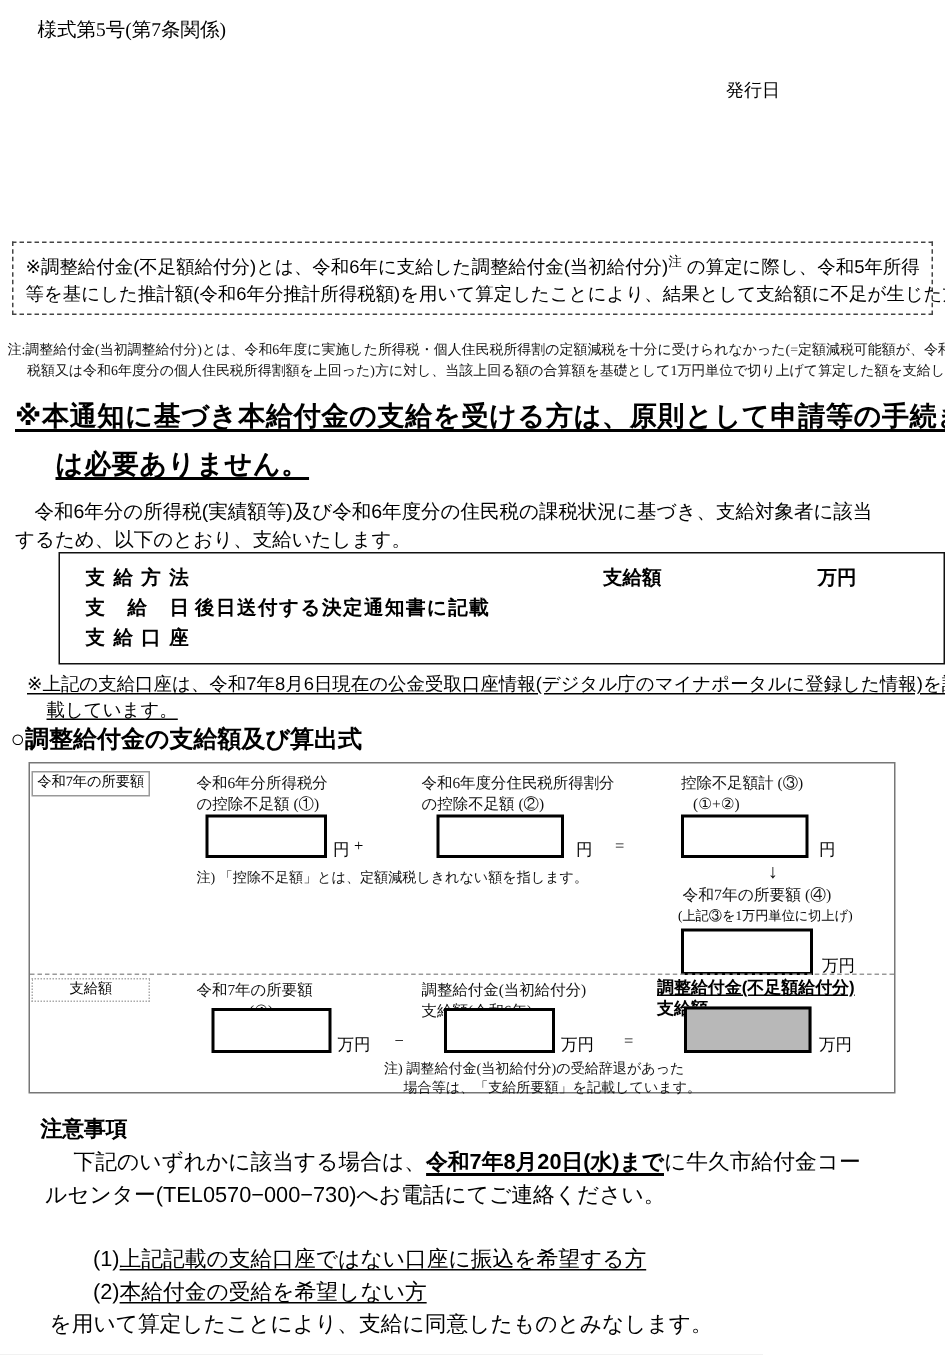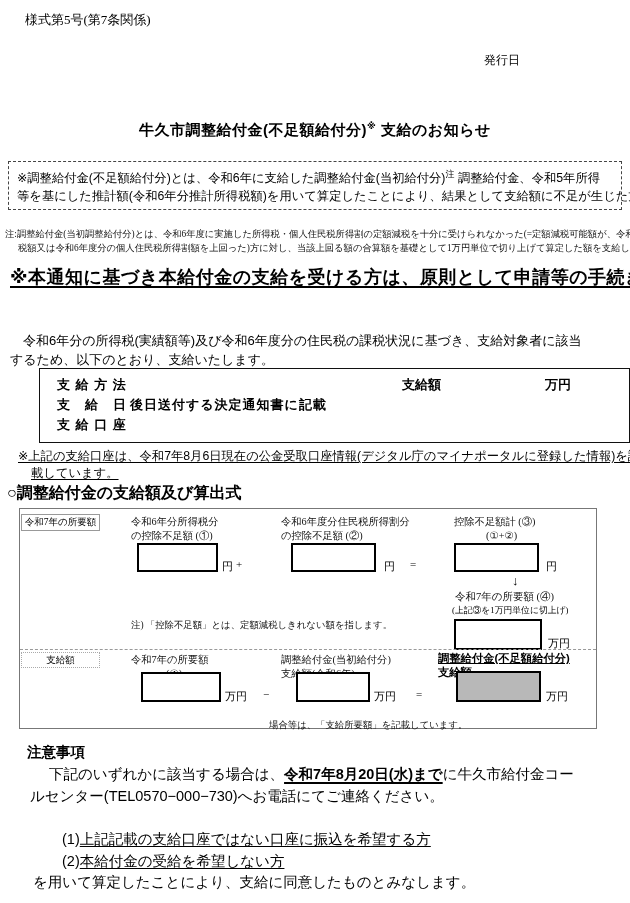--- a/index.html
+++ b/index.html
@@ -40,35 +40,33 @@
   .bot{font-size:14.5px;}
 </style>
 </head>
 <body>
 
 <div class="page">
 
   <div class="abs serif" style="left:25px;top:11px;font-size:13px;">様式第5号(第7条関係)</div>
   <div class="abs serif" style="left:484px;top:52px;font-size:12px;">発行日</div>
 
-  <div class="abs title" style="left:0;top:121px;">
-    <span>牛久市調整給付金(不足額給付分)</span><sup>※</sup><span> 支給のお知らせ</span>
-  </div>
 
   <div class="abs intro-box" style="left:8px;top:161px;">
-    <div><span>※調整給付金(不足額給付分)とは、令和6年に支給した調整給付金(当初給付分)</span><sup>注</sup><span> 調整給付金、令和5年所得</span></div>
+    <div><span>※調整給付金(不足額給付分)とは、令和6年に支給した調整給付金(当初給付分)</span><sup>注</sup><span> の算定に際し、令和5年所得</span></div>
     <div>等を基にした推計額(令和6年分推計所得税額)を用いて算定したことにより、結果として支給額に不足が生じた方</div>
   </div>
 
   <div class="abs serif note-small" style="left:5px;top:228px;">
     <div>注:調整給付金(当初調整給付分)とは、令和6年度に実施した所得税・個人住民税所得割の定額減税を十分に受けられなかった(=定額減税可能額が、令和6年分の推計所得</div>
     <div style="padding-left:13px;">税額又は令和6年度分の個人住民税所得割額を上回った)方に対し、当該上回る額の合算額を基礎として1万円単位で切り上げて算定した額を支給したものです。</div>
   </div>
 
   <div class="abs notice-h ul" style="left:10px;top:265px;">※本通知に基づき本給付金の支給を受ける方は、原則として申請等の手続き</div>
+  <div class="abs notice-h ul" style="left:37px;top:297px;">は必要ありません。</div>
 
   <div class="abs para" style="left:10px;top:331px;">　令和6年分の所得税(実績額等)及び令和6年度分の住民税の課税状況に基づき、支給対象者に該当</div>
   <div class="abs para" style="left:10px;top:350px;">するため、以下のとおり、支給いたします。</div>
 
   <div class="abs pay-box" style="left:13px;top:368px;">
     <div class="abs row" style="left:17px;top:7px;">支 給 方 法</div>
     <div class="abs row" style="left:17px;top:27px;">支　給　日</div>
     <div class="abs row" style="left:90px;top:27px;">後日送付する決定通知書に記載</div>
     <div class="abs row" style="left:17px;top:47px;">支 給 口 座</div>
     <div class="abs row" style="left:362px;top:7px;letter-spacing:0;">支給額</div>
@@ -82,33 +80,33 @@
 
   <div class="abs calc-table" style="left:19px;top:508px;">
 
     <div class="abs cell-label serif" style="left:1px;top:5px;width:77px;height:15px;line-height:15px;">令和7年の所要額</div>
 
     <div class="abs serif th" style="left:111px;top:6px;">令和6年分所得税分</div>
     <div class="abs serif th" style="left:111px;top:20px;">の控除不足額 (①)</div>
     <div class="abs serif th" style="left:261px;top:6px;">令和6年度分住民税所得割分</div>
     <div class="abs serif th" style="left:261px;top:20px;">の控除不足額 (②)</div>
     <div class="abs serif th" style="left:434px;top:6px;">控除不足額計 (③)</div>
-    <div class="abs serif th" style="left:442px;top:20px;margin-left:24px;">(①+②)</div>
+    <div class="abs serif th" style="left:442px;top:20px;">(①+②)</div>
 
     <div class="abs amt-box" style="left:117px;top:34px;width:81px;height:29px;"></div>
     <div class="abs amt-box" style="left:271px;top:34px;width:85px;height:29px;"></div>
     <div class="abs amt-box" style="left:434px;top:34px;width:85px;height:29px;"></div>
 
     <div class="abs serif unit" style="left:202px;top:50px;">円</div>
     <div class="abs serif op" style="left:216px;top:49px;">+</div>
     <div class="abs serif unit" style="left:364px;top:50px;">円</div>
     <div class="abs serif op" style="left:390px;top:49px;">=</div>
     <div class="abs serif unit" style="left:526px;top:50px;">円</div>
 
-    <div class="abs serif tnote" style="left:111px;top:70px;margin-top:40px;">注) 「控除不足額」とは、定額減税しきれない額を指します。</div>
+    <div class="abs serif tnote" style="left:111px;top:70px;">注) 「控除不足額」とは、定額減税しきれない額を指します。</div>
 
     <div class="abs b" style="left:492px;top:64px;font-size:13px;">↓</div>
     <div class="abs serif th" style="left:435px;top:81px;font-size:10.5px;">令和7年の所要額 (④)</div>
     <div class="abs serif" style="left:432px;top:96px;font-size:8.8px;">(上記③を1万円単位に切上げ)</div>
     <div class="abs amt-box" style="left:434px;top:110px;width:88px;height:31px;"></div>
     <div class="abs serif unit" style="left:528px;top:127px;">万円</div>
 
     <div class="abs divider" style="top:140px;"></div>
 
     <div class="abs cell-label2 serif" style="left:1px;top:143px;width:77px;height:14px;line-height:14px;">支給額</div>
@@ -123,20 +121,21 @@
     <div class="abs amt-box" style="left:121px;top:163px;width:80px;height:30px;"></div>
     <div class="abs amt-box" style="left:276px;top:163px;width:74px;height:30px;"></div>
     <div class="abs amt-box" style="left: 436px; top: 162px; width: 85px; height: 31px; background-color: rgb(184, 184, 184);"></div>
 
     <div class="abs serif unit" style="left:205px;top:180px;">万円</div>
     <div class="abs serif op" style="left:243px;top:179px;">−</div>
     <div class="abs serif unit" style="left:354px;top:180px;">万円</div>
     <div class="abs serif op" style="left:396px;top:179px;">=</div>
     <div class="abs serif unit" style="left:526px;top:180px;">万円</div>
 
+    <div class="abs serif tnote" style="left:236px;top:197px;">注) 調整給付金(当初給付分)の受給辞退があった</div>
     <div class="abs serif tnote" style="left:249px;top:210px;">場合等は、「支給所要額」を記載しています。</div>
   </div>
 
   <div class="abs bot b" style="left:27px;top:743px;">注意事項</div>
 
   <div class="abs bot" style="left:49px;top:765px;">
     <span>下記のいずれかに該当する場合は、</span><span class="b ul">令和7年8月20日(水)まで</span><span>に牛久市給付金コー</span>
   </div>
   <div class="abs bot" style="left:30px;top:787px;">ルセンター(TEL0570−000−730)へお電話にてご連絡ください。</div>
 

